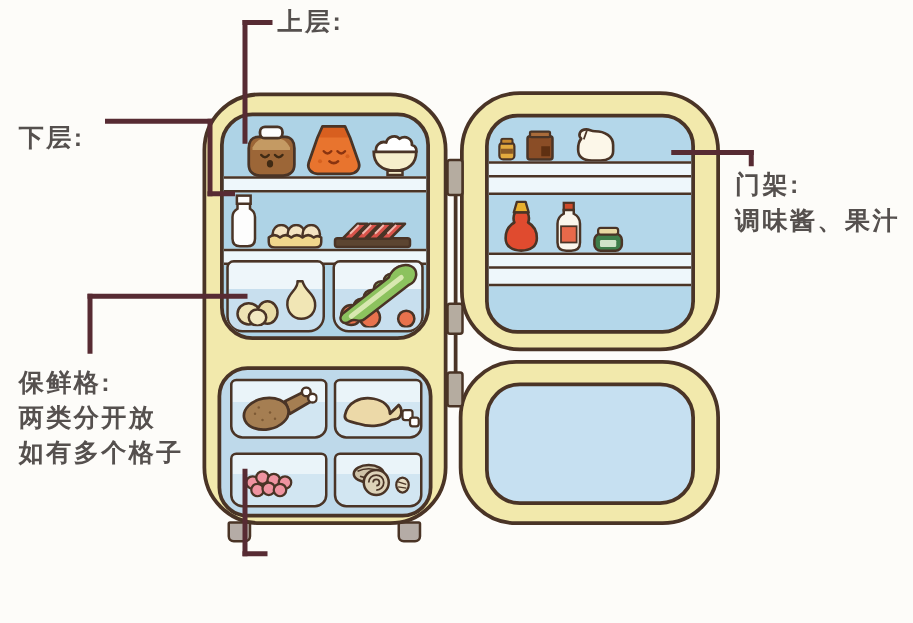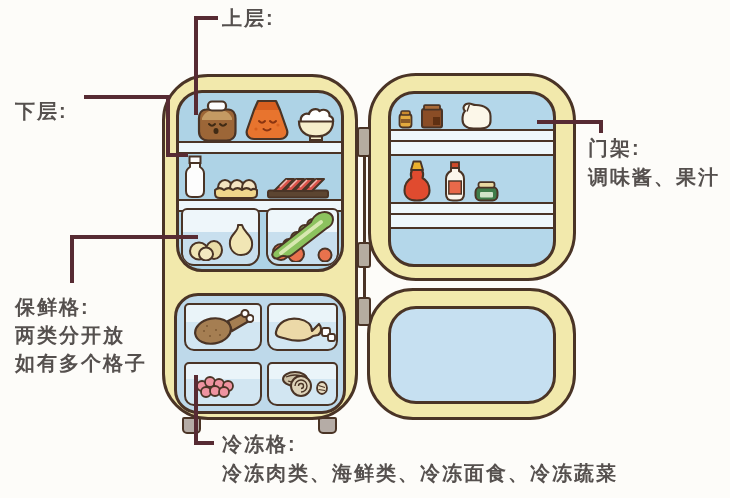--- a/index.html
+++ b/index.html
@@ -319,18 +319,14 @@
     <div>保鲜格:</div>
     <div>两类分开放</div>
     <div>如有多个格子</div>
   </div>
 
   <div class="abs label" style="left:588px;top:134px;">
     <div>门架:</div>
     <div>调味酱、果汁</div>
   </div>
 
-  <div class="abs label" style="left:222px;top:430px;">
-    <div>冷冻格:</div>
-    <div>冷冻肉类、海鲜类、冷冻面食、冷冻蔬菜</div>
-  </div>
 
 </div>
 
 </body></html>

